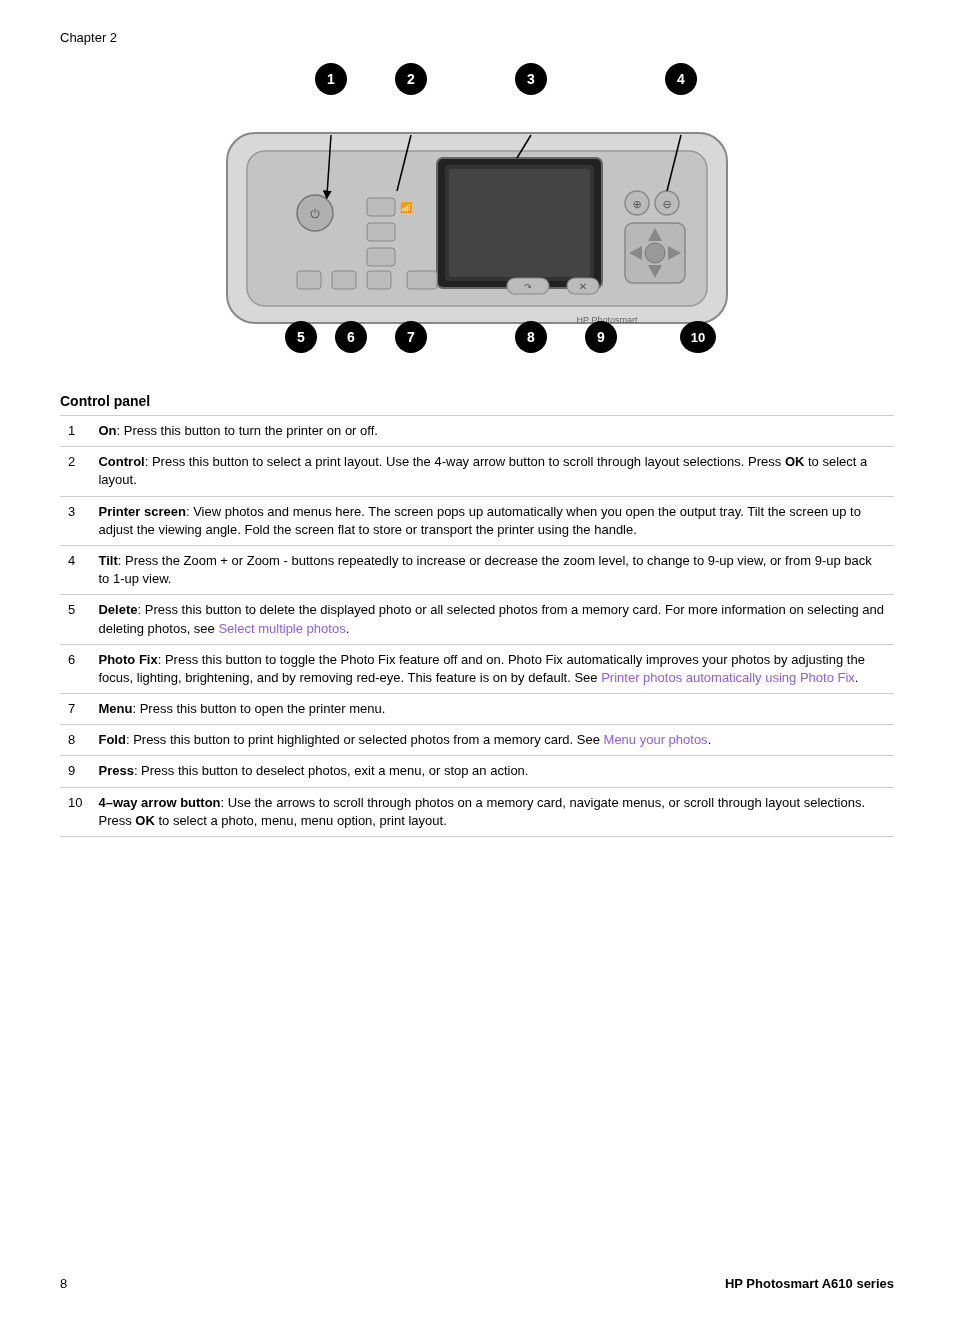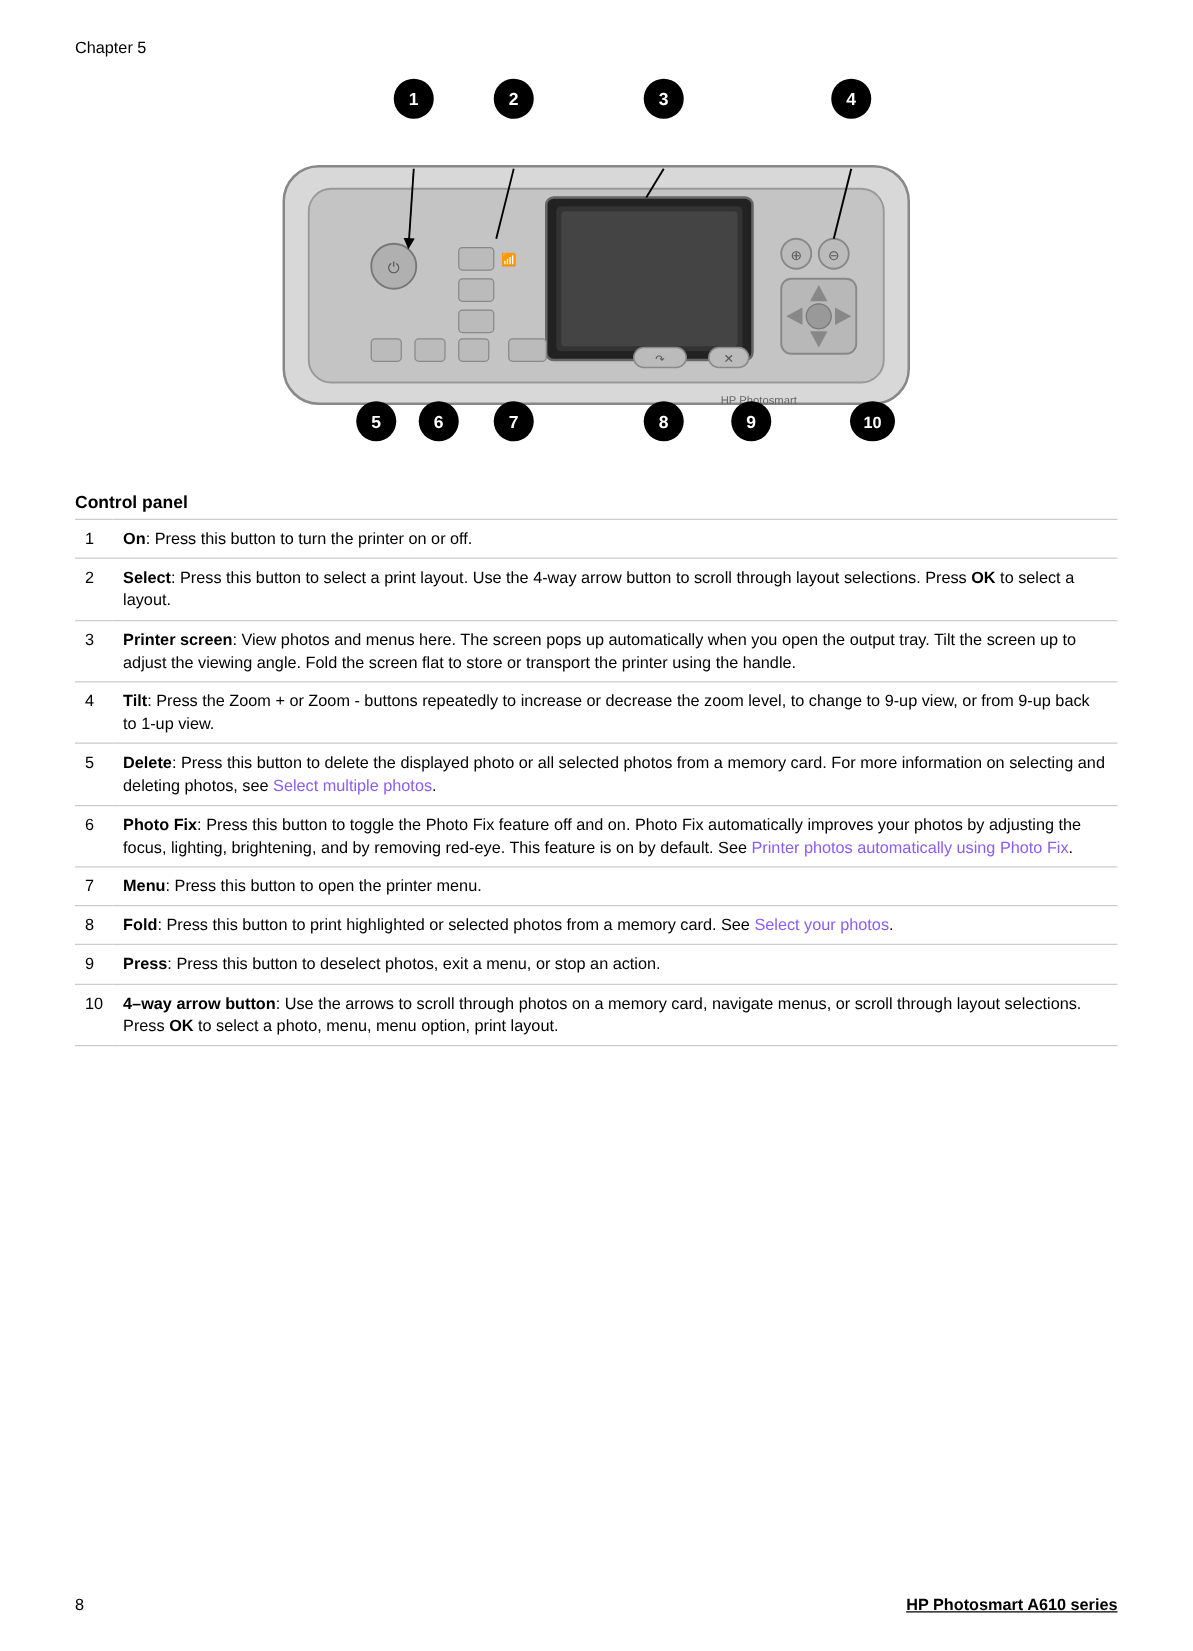--- a/index.html
+++ b/index.html
@@ -78,21 +78,21 @@
     .diagram-container {
       position: relative;
       width: 620px;
       height: 310px;
       margin: 0 auto 20px auto;
     }
   </style>
 </head>
 <body>
 
-<div class="chapter-label">Chapter 5</div>
+<div class="chapter-label">Chapter 2</div>
 
 <div class="diagram-container">
 
   <div class="callout" style="left:148px; top:0px;">1</div>
 
   <div class="callout" style="left:228px; top:0px;">2</div>
 
   <div class="callout" style="left:348px; top:0px;">3</div>
 
   <div class="callout" style="left:498px; top:0px;">4</div>
@@ -180,21 +180,21 @@
     <tr>
       <td>1</td>
       <td>
         <strong>On</strong>: Press this button to turn the printer on or off.
       </td>
     </tr>
 
     <tr>
       <td>2</td>
       <td>
-        <strong>Select</strong>: Press this button to select a print layout. Use the 4-way arrow button to scroll through layout selections. Press <strong>OK</strong> to select a layout.
+        <strong>Control</strong>: Press this button to select a print layout. Use the 4-way arrow button to scroll through layout selections. Press <strong>OK</strong> to select a layout.
       </td>
     </tr>
 
     <tr>
       <td>3</td>
       <td>
         <strong>Printer screen</strong>: View photos and menus here. The screen pops up automatically when you open the output tray. Tilt the screen up to adjust the viewing angle. Fold the screen flat to store or transport the printer using the handle.
       </td>
     </tr>
 
@@ -222,21 +222,21 @@
     <tr>
       <td>7</td>
       <td>
         <strong>Menu</strong>: Press this button to open the printer menu.
       </td>
     </tr>
 
     <tr>
       <td>8</td>
       <td>
-        <strong>Fold</strong>: Press this button to print highlighted or selected photos from a memory card. See <span class="link-text">Select your photos</span>.
+        <strong>Fold</strong>: Press this button to print highlighted or selected photos from a memory card. See <span class="link-text">Menu your photos</span>.
       </td>
     </tr>
 
     <tr>
       <td>9</td>
       <td>
         <strong>Press</strong>: Press this button to deselect photos, exit a menu, or stop an action.
       </td>
     </tr>
 
@@ -244,14 +244,14 @@
       <td>10</td>
       <td>
         <strong>4–way arrow button</strong>: Use the arrows to scroll through photos on a memory card, navigate menus, or scroll through layout selections. Press <strong>OK</strong> to select a photo, menu, menu option, print layout.
       </td>
     </tr>
   </tbody>
 </table>
 
 <div style="position:fixed; bottom:30px; left:60px; right:60px; display:flex; justify-content:space-between;">
   <span>8</span>
-  <span style="font-weight:bold;text-decoration:underline;">HP Photosmart A610 series</span>
+  <span style="font-weight:bold;">HP Photosmart A610 series</span>
 </div>
 
 </body></html>

